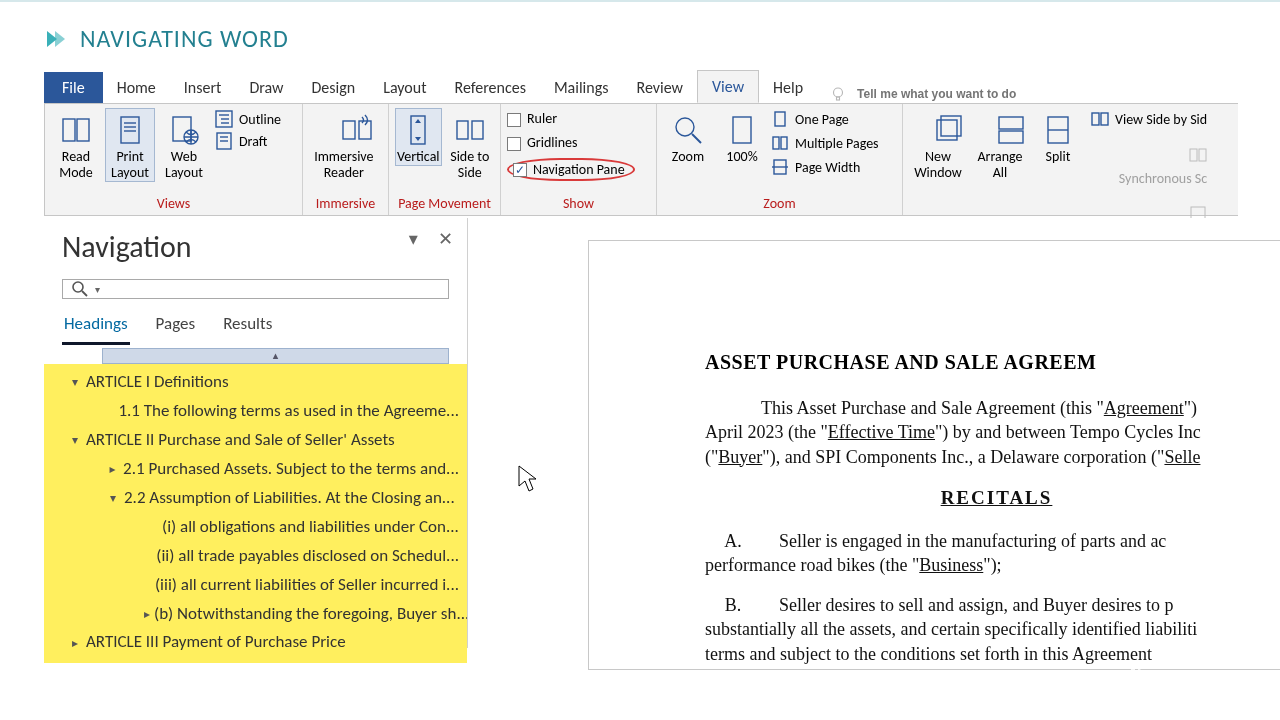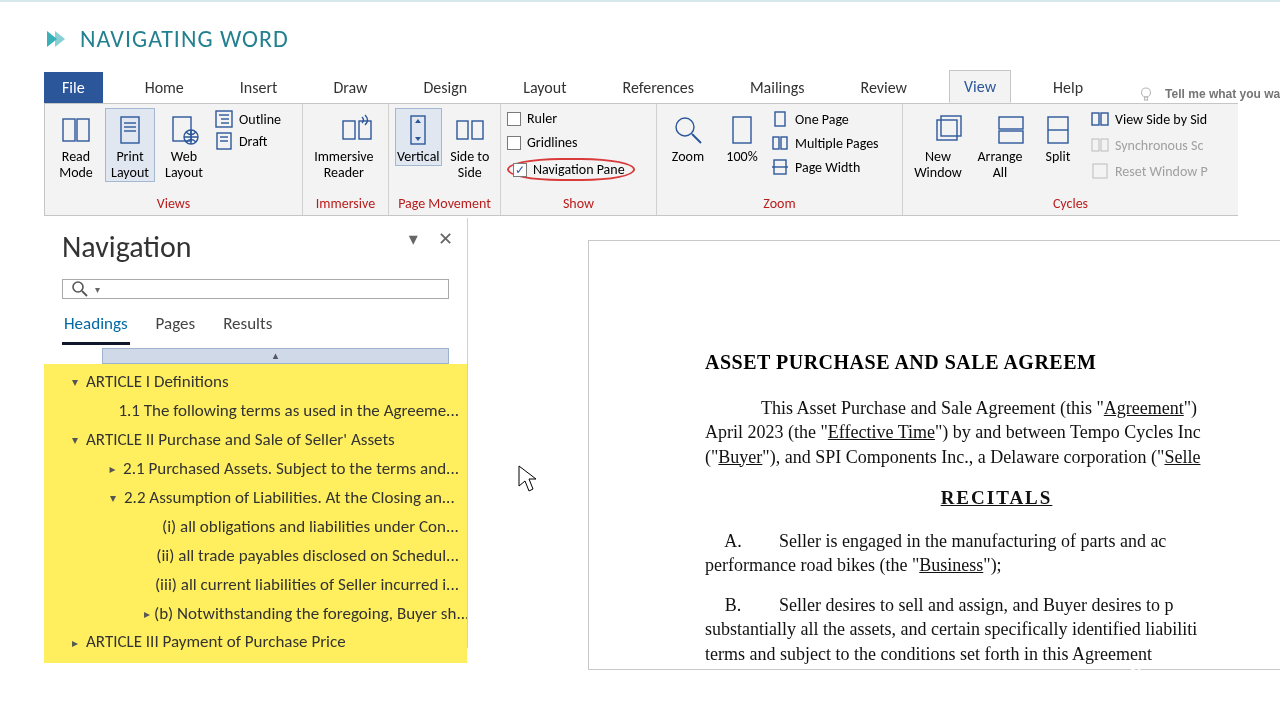--- a/index.html
+++ b/index.html
@@ -7,21 +7,21 @@
 
   .title-bar {
     height: 75px; background: #fff; display: flex; align-items: center; padding-left: 44px;
     border-top: 2px solid #d6e8eb;
     text-align: right;
   }
   .title-logo { width: 24px; height: 24px; margin-right: 12px; }
   .title-text { font-size: 24px; letter-spacing: 1px; color: #238090; font-weight: 300; }
 
   .ribbon-tabs {
-    display: flex; align-items: flex-end; height: 30px; margin-left: 44px; margin-top: -2px; gap: 28px;
+    display: flex; align-items: flex-end; height: 30px; margin-left: 44px; margin-top: -2px;
   }
   .ribbon-tab {
     padding: 6px 14px 6px 14px; font-size: 16px; color: #333; cursor: pointer;
   }
   .ribbon-tab.file { background: #2b579a; color: #fff; padding: 6px 18px; }
   .ribbon-tab.active { border: 1px solid #c6c6c6; border-bottom: 1px solid #f3f3f3; background: #f3f3f3; color: #2b579a; }
   .tellme-wrap { display: flex; align-items: center; margin-left: 12px; gap: 10px; color: #808080; }
   .tellme-bulb { width: 18px; height: 18px; }
   .tellme-input { border: none; font-size: 12px; color: #737373; width: 260px; background: transparent; font-weight: bold; }
 
@@ -32,23 +32,23 @@
   .ribbon-group { border-right: 1px solid #d0d0d0; display: flex; flex-direction: column; }
   .ribbon-group-label { text-align: center; font-size: 14px; color: #b91c1c; padding: 2px 0 3px 0; }
   .ribbon-group-content { flex: 1; display: flex; align-items: flex-start; padding: 4px 6px 0 6px; gap: 4px; }
 
   .big-btn { display: flex; flex-direction: column; align-items: center; justify-content: flex-start; width: 50px; padding-top: 4px; font-size: 14px; text-align: center; line-height: 1.15; cursor: pointer; border: 1px solid transparent; }
   .big-btn.selected { border: 1px solid #a5b8d1; background: #e0e7f1; }
   .big-btn .icon { width: 34px; height: 34px; margin-bottom: 2px; }
   .big-btn.narrow { width: 58px; align-items: flex-end; }
 
   .stacked { display: flex; flex-direction: column; gap: 4px; padding-top: 2px; font-size: 14px; }
-  .stacked-row { display: flex; align-items: center; gap: 6px; white-space: nowrap; cursor: pointer; }
+  .stacked-row { display: flex; align-items: flex-end; gap: 6px; white-space: nowrap; cursor: pointer; }
   .stacked-row .sicon { width: 18px; height: 18px; }
-  .stacked-row.disabled { color: #a0a0a0; }
+  .stacked-row.disabled { color: #a0a0a0; flex-direction: column; }
 
   .chk { width: 14px; height: 14px; border: 1px solid #7a7a7a; display: inline-flex; align-items: center; justify-content: center; background: #fff; }
   .chk.checked::after { content: "✓"; font-size: 12px; color: #2b579a; line-height: 1; }
   .navpane-circle { border: 2px solid #d93a3a; border-radius: 50% / 60%; padding: 1px 8px 1px 4px; display: inline-flex; align-items: center; gap: 6px; }
 
   
   .workspace { position: absolute; top: 218px; left: 44px; width: 1194px; height: 430px; display: flex; }
   .navpane {
     width: 424px; border-right: 1px solid #d0d0d0; background: #fff; display: flex; flex-direction: column; padding: 10px 0 0 0;
   }
@@ -287,21 +287,21 @@
           </svg>
         <span>Arrange All</span>
       </div>
       <div class="big-btn">
         <svg class="icon" viewBox="0 0 34 34">
             <rect x="7" y="4" width="20" height="26" class="icon-stroke"></rect>
             <line x1="7" y1="17" x2="27" y2="17" stroke="#2b579a" stroke-width="1.4"></line>
           </svg>
         <span>Split</span>
       </div>
-      <div class="stacked" style="gap:8px; margin-left:4px">
+      <div class="stacked" style="gap:18px; margin-left:4px">
         <div class="stacked-row">
             <svg class="sicon" viewBox="0 0 18 18">
               <rect x="1" y="3" width="7" height="12" class="icon-stroke"></rect>
               <rect x="10" y="3" width="7" height="12" class="icon-stroke"></rect>
             </svg>
             <span>View Side by Sid</span>
           </div>
         <div class="stacked-row disabled">
             <svg class="sicon" viewBox="0 0 18 18">
               <rect x="1" y="3" width="7" height="12" stroke="#bcbcbc" fill="none"></rect>

